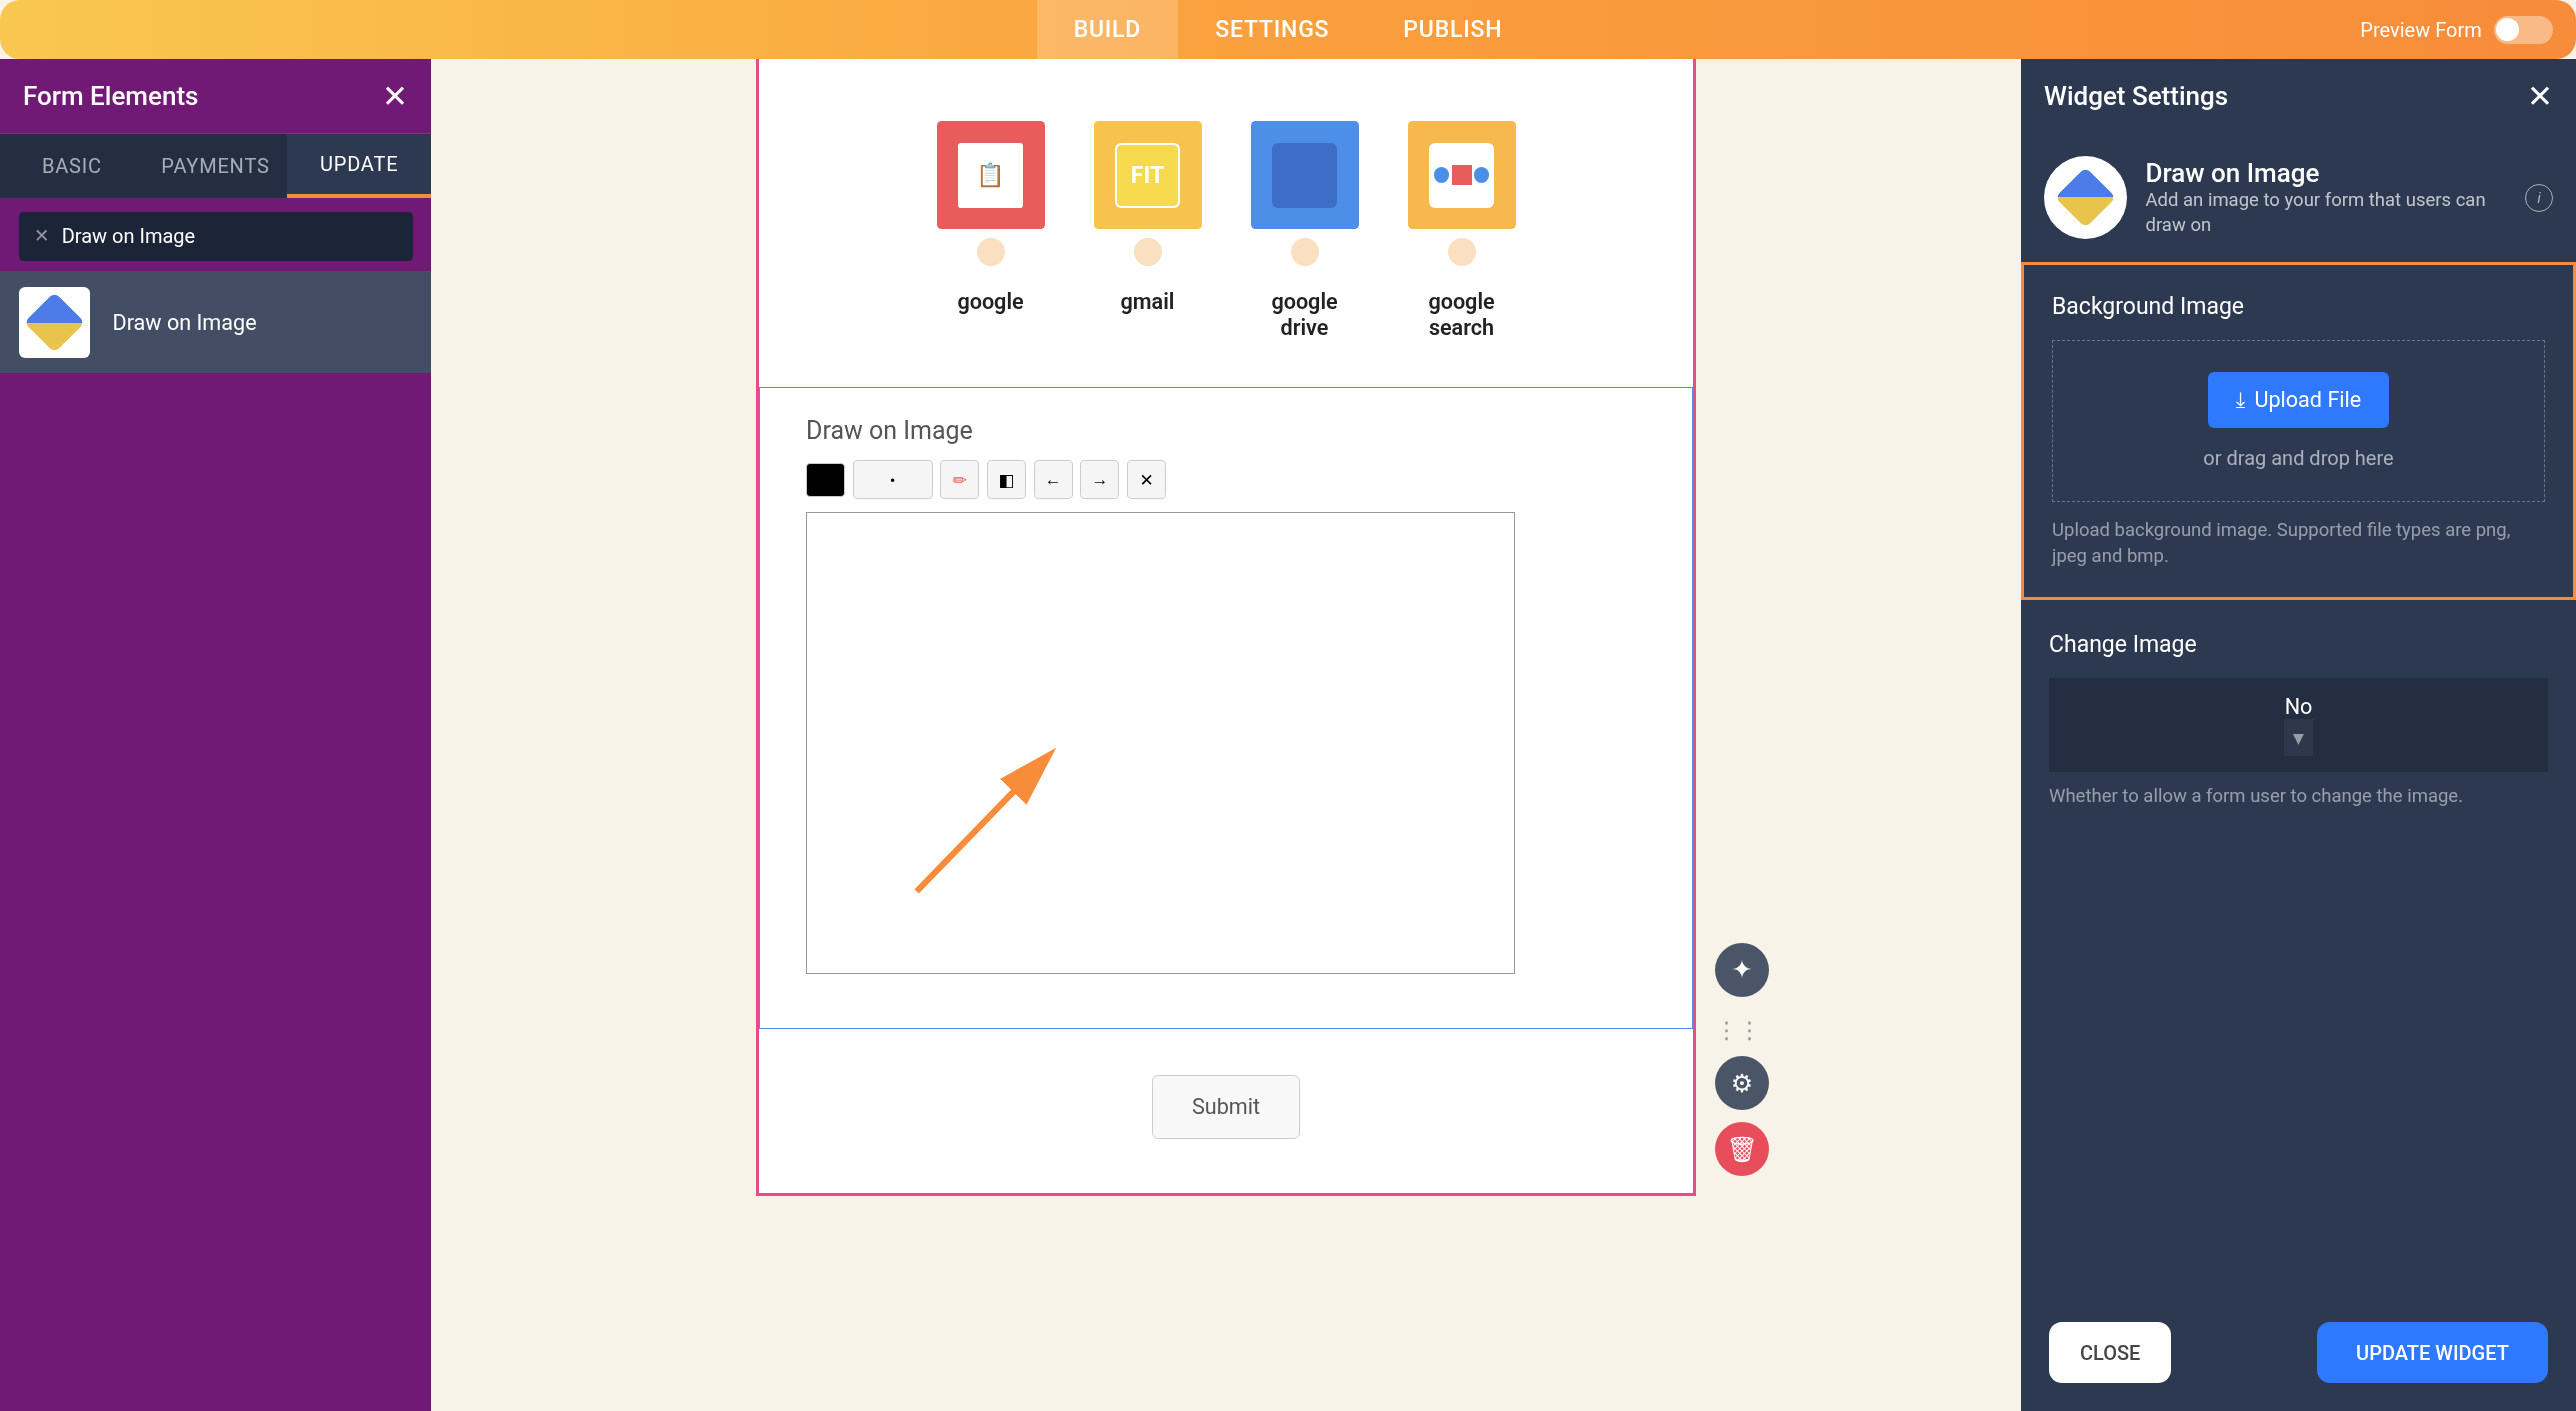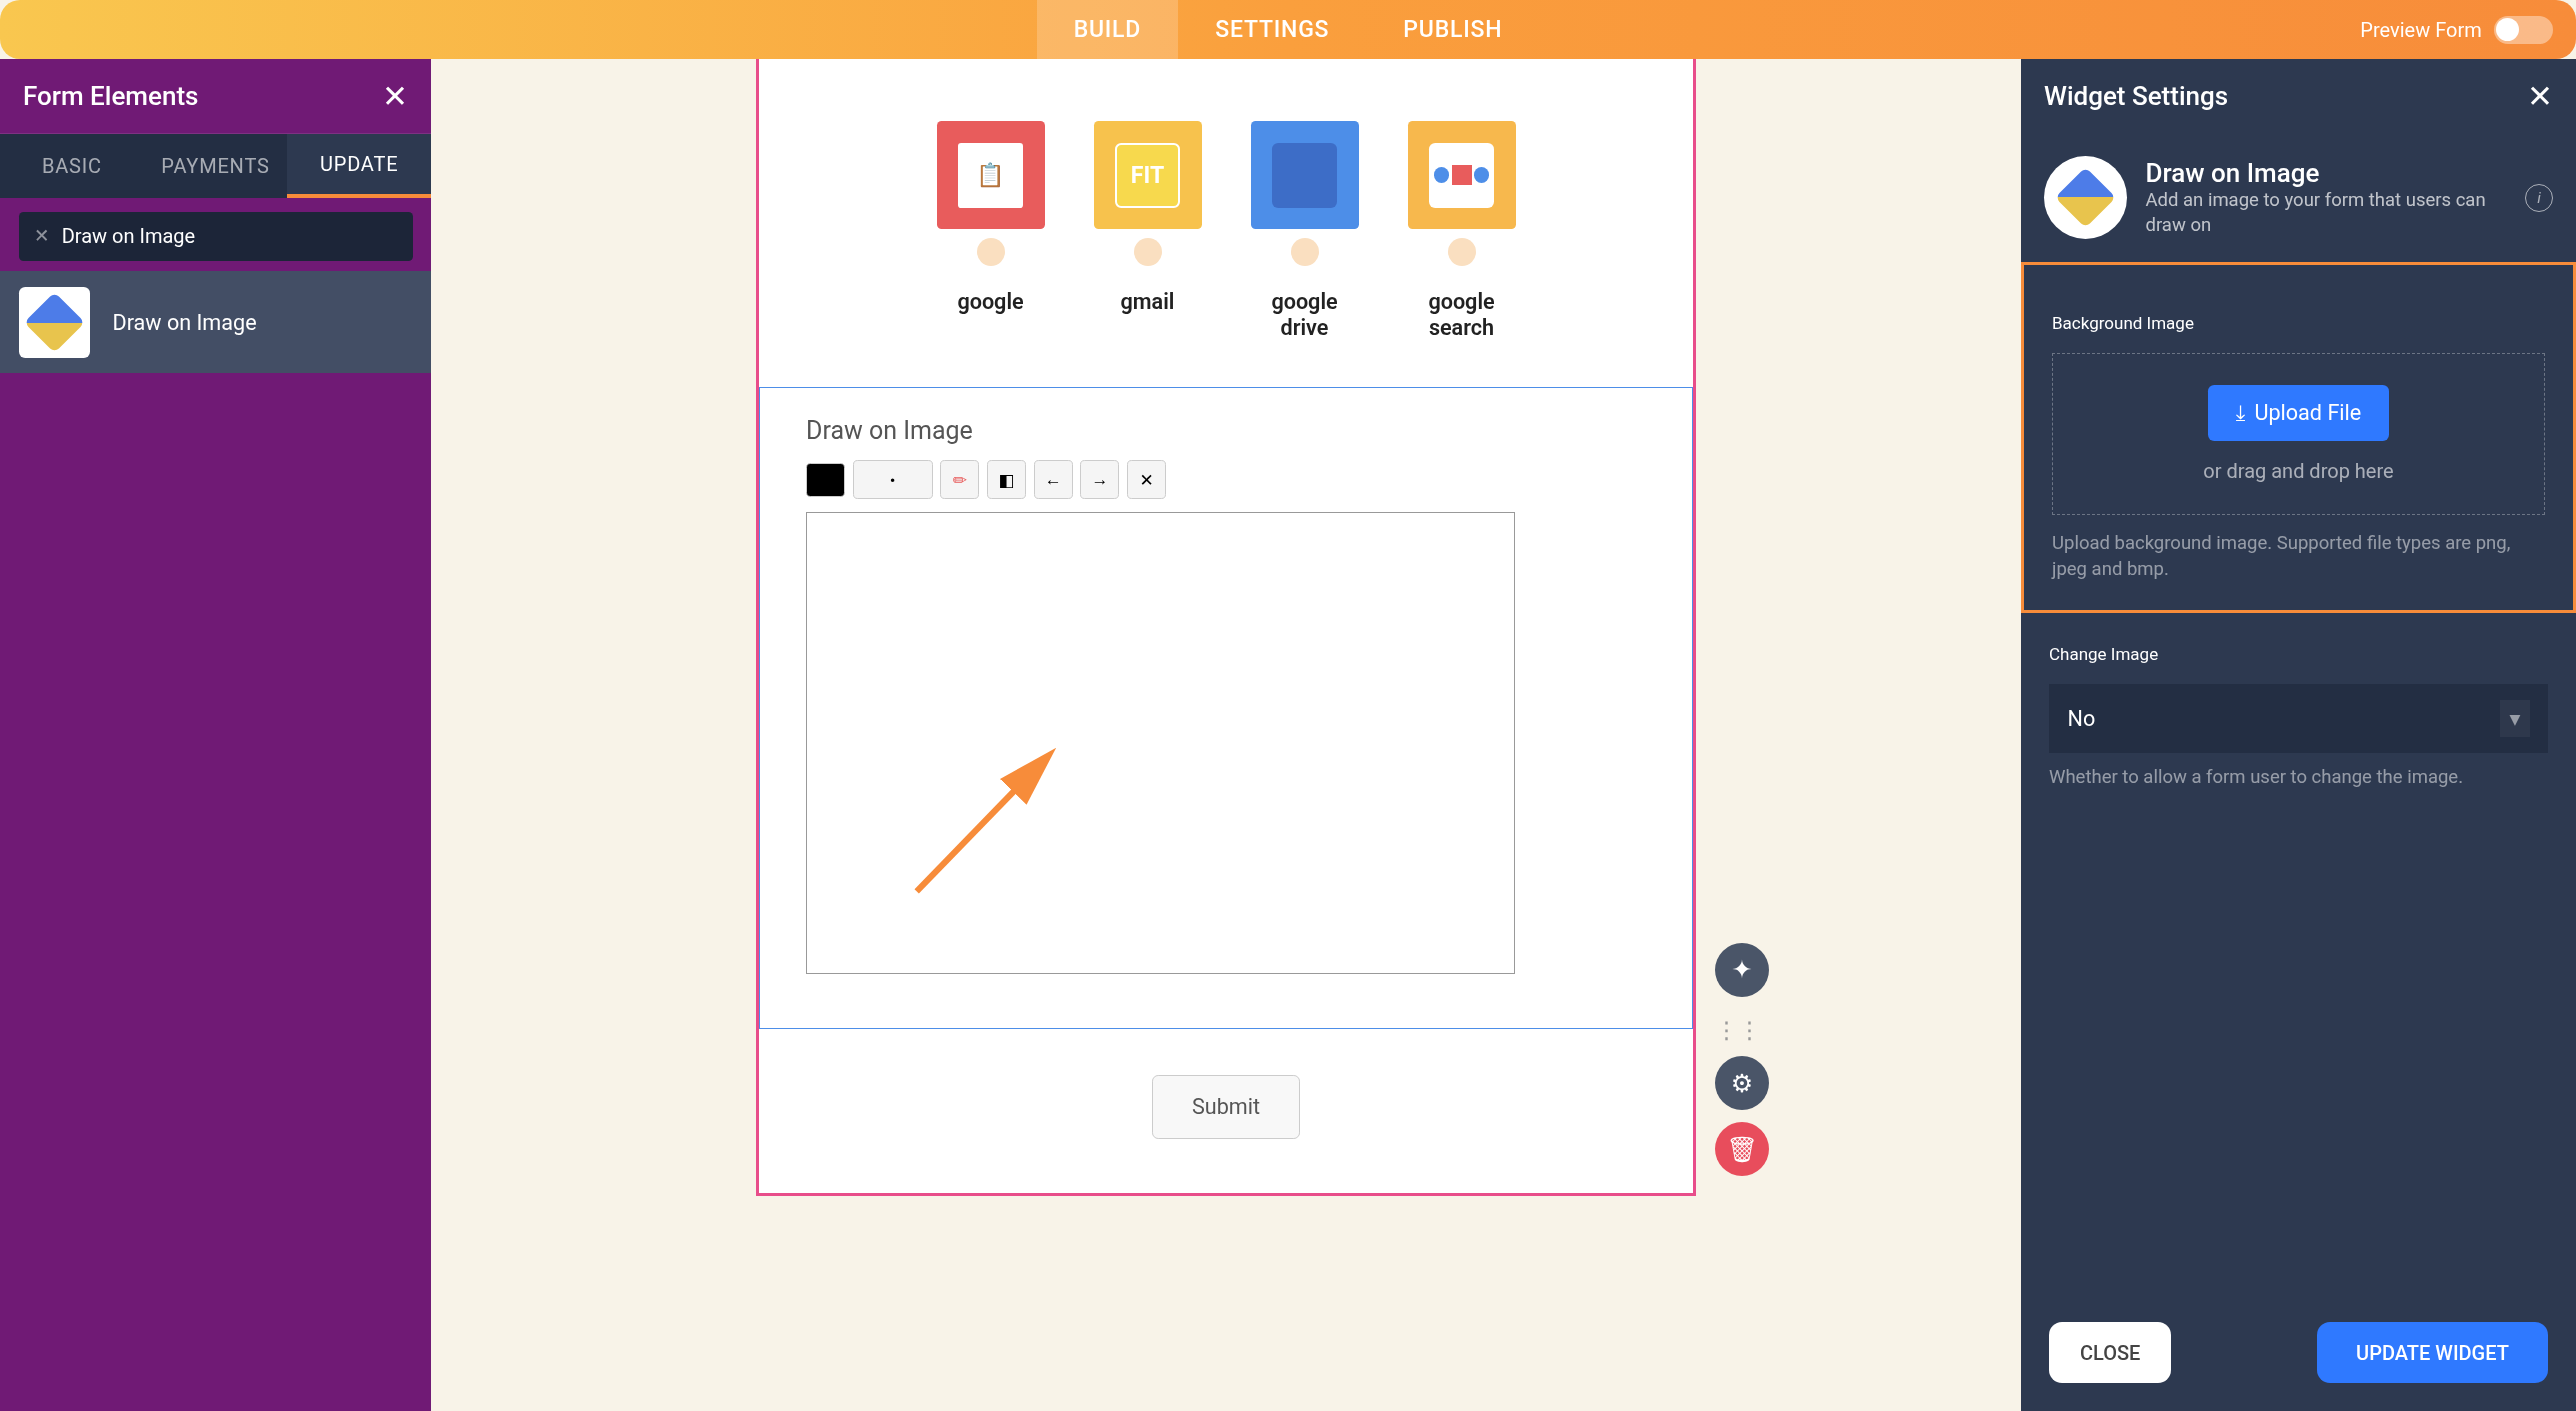--- a/index.html
+++ b/index.html
@@ -275,21 +275,21 @@
     .widget-header .wdesc { font-size: 18.5px; color: rgba(255,255,255,0.7); line-height:1.3;}
     .info-ic { width: 28px; height: 28px; border: 1.5px solid rgba(255,255,255,0.6); border-radius: 50%; display:flex;align-items:center;justify-content:center; font-size:15.4px; font-style:italic; color: rgba(255,255,255,0.6);}
     
     .right-tabs { display: flex; height: 65px; border-top: 0.8px solid rgba(0,0,0,0.2);}
     .right-tab { flex:1; display:flex; align-items:center; justify-content:center; font-size:20px; letter-spacing:0.8px; background:#232e43; color:rgba(255,255,255,0.7); cursor:pointer;}
     .right-tab.active { background:#2d3950; color:#fff; border-bottom: 4.6px solid #f78c3a;}
     
     .settings-body { flex:1; padding: 28px; overflow:auto;}
     .setting-block { margin-bottom: 46px; }
     .setting-block.highlight { border: 3.1px solid #f78c3a; padding: 28px; margin: -28px -28px 31px;}
-    .setting-label { font-size: 17px; margin-bottom: 20px; margin-top: 20px; }
+    .setting-label { font-size: 23px; margin-bottom: 20px; }
     .upload-zone {
       border: 1.5px dashed rgba(255,255,255,0.3);
       padding: 31px;
       text-align: center;
       margin-bottom: 15.4px;
     }
     .upload-btn {
       display: inline-flex;
       align-items: center;
       gap: 9.2px;
@@ -300,24 +300,25 @@
       color: #fff;
       cursor: pointer;
       margin-bottom: 18.5px;
     }
     .drag-text { color: rgba(255,255,255,0.6); font-size: 20px; }
     .hint-text { color: rgba(255,255,255,0.5); font-size: 18.5px; line-height: 1.4; }
     .select-box {
       background: #232e43;
       padding: 15.4px 18.5px;
       display: flex;
-      justify-content: space-between;
+      justify-content: flex-end;
       align-items: center;
       font-size: 21.6px;
       margin-bottom: 12.3px;
+      flex-direction: column;
     }
     .select-box .chev { background: rgba(255,255,255,0.05); padding: 6.2px 9.2px; color: rgba(255,255,255,0.5);}
     
     .right-footer {
       padding: 28px;
       display: flex;
       justify-content: space-between;
       gap: 15.4px;
     }
     .footer-btn {

